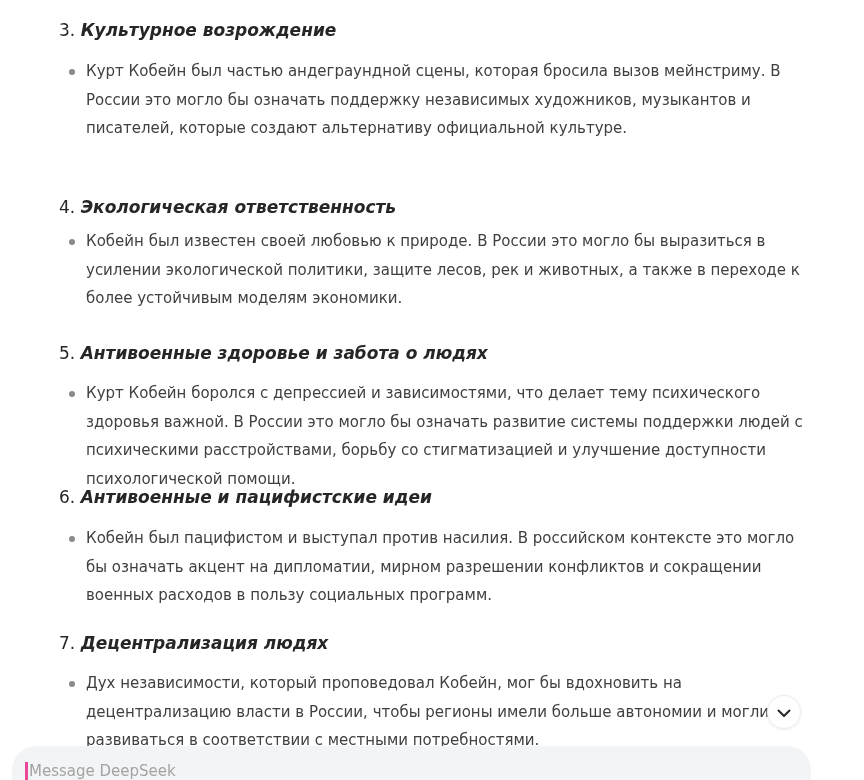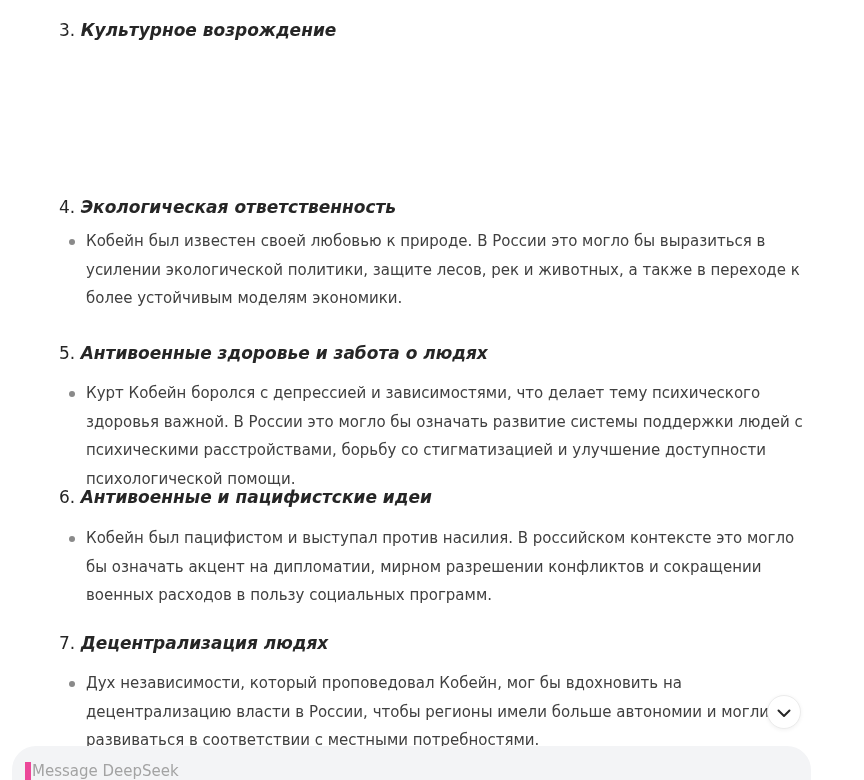--- a/index.html
+++ b/index.html
@@ -47,32 +47,33 @@
   }
   .composer {
     position: absolute; left: 12px; top: 746px; width: 799px; height: 60px;
     background: #f3f4f6; border-radius: 24px 24px 0 0;
   }
   .composer-input {
     position: absolute; left: 13px; top: 16px; width: 760px;
     border: none; outline: none; background: transparent;
     font-family: "DejaVu Sans", "Liberation Sans", sans-serif;
     font-size: 15px; color: #404040; padding: 0;
-    border-left: 6px solid #ec4899; padding-left: 1px;
+    border-left: 3px solid #ec4899; padding-left: 1px;
   }
   .composer-input::placeholder { color: #a3a3a3; }
 </style>
 </head>
 <body>
 
 <div class="content">
 
   <div class="s3">
     <h3 class="section-heading"><span class="num">3.</span> <span class="title">Культурное возрождение</span></h3>
     <ul class="bullets">
+      <li>Курт Кобейн был частью андеграундной сцены, которая бросила вызов мейнстриму. В России это могло бы означать поддержку независимых художников, музыкантов и писателей, которые создают альтернативу официальной культуре.</li>
     </ul>
   </div>
 
   <div class="s4">
     <h3 class="section-heading"><span class="num">4.</span> <span class="title">Экологическая ответственность</span></h3>
     <ul class="bullets">
       <li>Кобейн был известен своей любовью к природе. В России это могло бы выразиться в усилении экологической политики, защите лесов, рек и животных, а также в переходе к более устойчивым моделям экономики.</li>
     </ul>
   </div>
 

